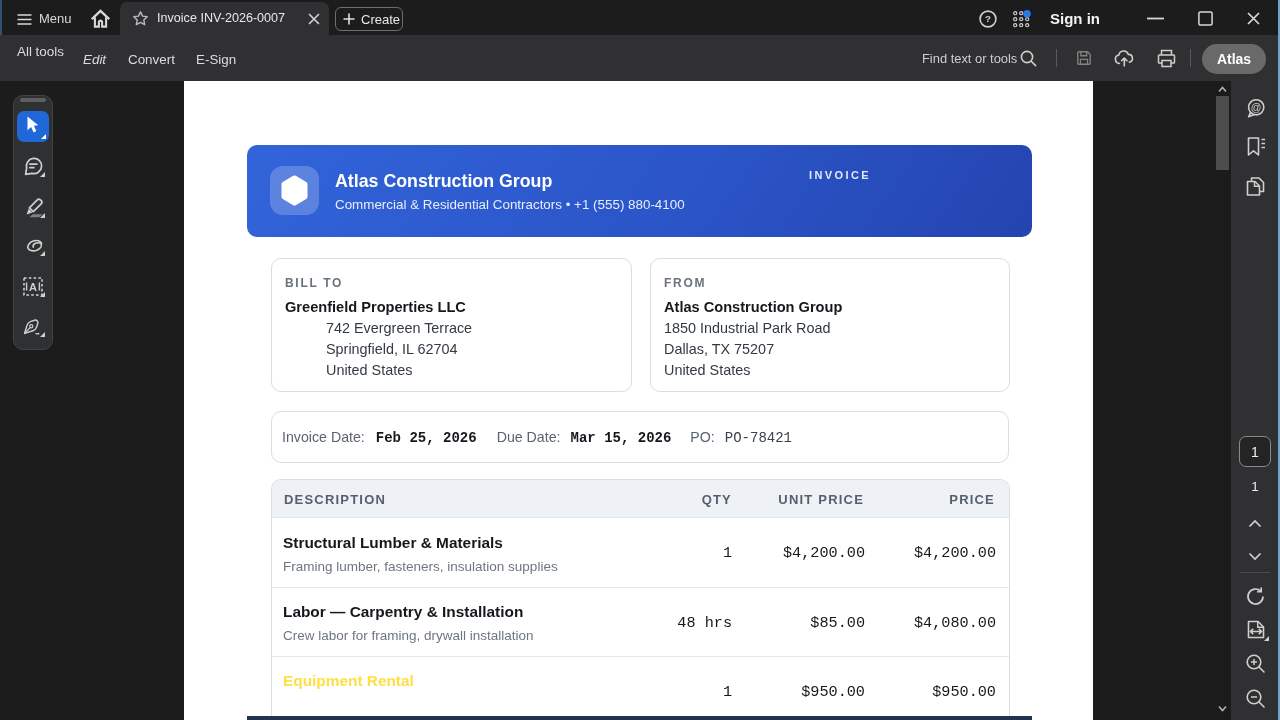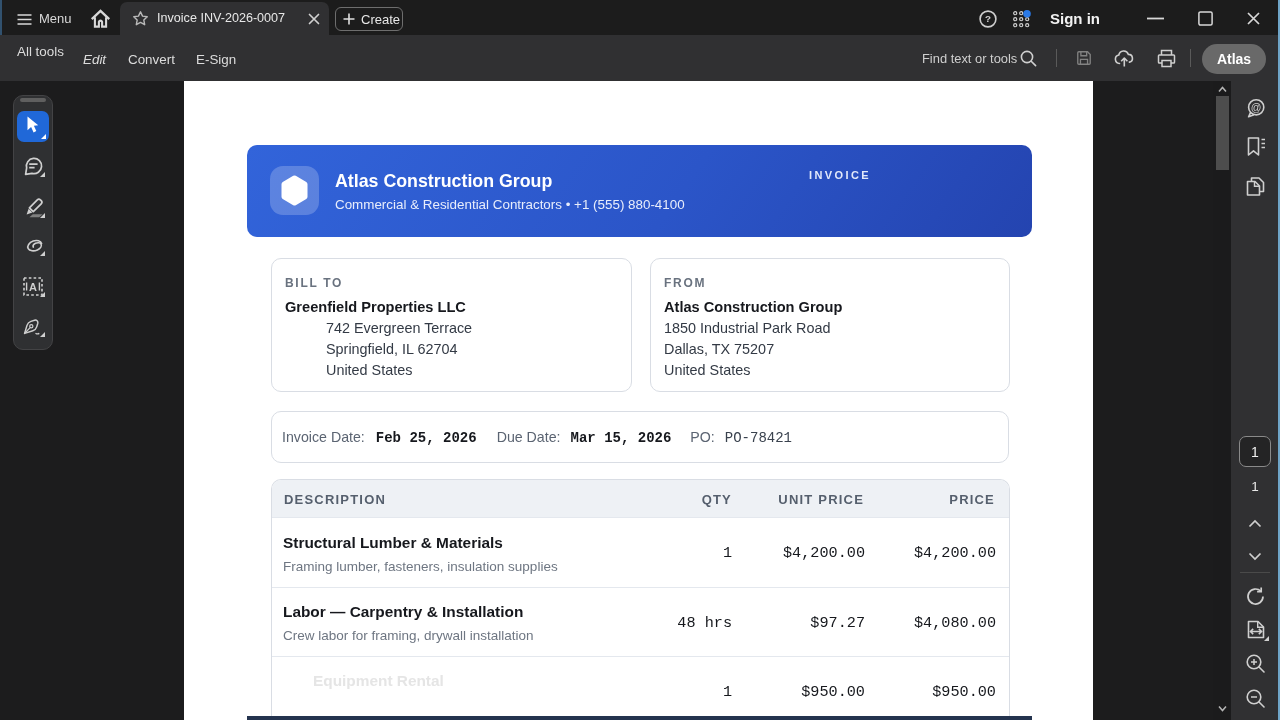--- a/index.html
+++ b/index.html
@@ -158,24 +158,24 @@
 
   <div class="abs" style="left:283px;top:559px;font-size:13.5px;color:#6e7682;">Framing lumber, fasteners, insulation supplies</div>
   <div class="abs" style="left:283px;top:534px;font-size:15.4px;font-weight:bold;color:#16181d;">Structural Lumber &amp; Materials</div>
   <div class="abs" style="left:632px;top:543.5px;width:100px;text-align:right;font-size:15.2px;color:#16181d;font-family:'Liberation Mono',monospace;">1</div>
   <div class="abs" style="left:765px;top:543.5px;width:100px;text-align:right;font-size:15.2px;color:#16181d;font-family:'Liberation Mono',monospace;">$4,200.00</div>
   <div class="abs" style="left:896px;top:543.5px;width:100px;text-align:right;font-size:15.2px;color:#16181d;font-family:'Liberation Mono',monospace;">$4,200.00</div>
 
   <div class="abs" style="left:283px;top:602.5px;font-size:15.4px;font-weight:bold;color:#16181d;">Labor — Carpentry &amp; Installation</div>
   <div class="abs" style="left:283px;top:628px;font-size:13.5px;color:#6e7682;">Crew labor for framing, drywall installation</div>
   <div class="abs" style="left:632px;top:613.5px;width:100px;text-align:right;font-size:15.2px;color:#16181d;font-family:'Liberation Mono',monospace;">48 hrs</div>
-  <div class="abs" style="left:765px;top:613.5px;width:100px;text-align:right;font-size:15.2px;color:#16181d;font-family:'Liberation Mono',monospace;">$97.27</div>
+  <div class="abs" style="left:765px;top:613.5px;width:100px;text-align:right;font-size:15.2px;color:#16181d;font-family:'Liberation Mono',monospace;">$85.00</div>
   <div class="abs" style="left:896px;top:613.5px;width:100px;text-align:right;font-size:15.2px;color:#16181d;font-family:'Liberation Mono',monospace;">$4,080.00</div>
 
-  <div class="abs" style="left:283px;top:672px;font-size:15.4px;font-weight:bold;color:#e5e5e5;margin-left:30px;">Equipment Rental</div>
+  <div class="abs" style="left:283px;top:672px;font-size:15.4px;font-weight:bold;color:#fde047;">Equipment Rental</div>
   <div class="abs" style="left:632px;top:683px;width:100px;text-align:right;font-size:15.2px;color:#16181d;font-family:'Liberation Mono',monospace;">1</div>
   <div class="abs" style="left:765px;top:683px;width:100px;text-align:right;font-size:15.2px;color:#16181d;font-family:'Liberation Mono',monospace;">$950.00</div>
   <div class="abs" style="left:896px;top:683px;width:100px;text-align:right;font-size:15.2px;color:#16181d;font-family:'Liberation Mono',monospace;">$950.00</div>
 
   <div class="abs" style="left:247px;top:716px;width:785px;height:4px;background:#24334e;"></div>
 
   <div class="abs" style="left:13px;top:95px;width:40px;height:255px;background:#2f3032;border:1px solid #434345;border-radius:10px;"></div>
   <div class="abs" style="left:20px;top:97.5px;width:26px;height:4px;background:#5f5f5f;border-radius:2px;"></div>
 
   <div class="abs" style="left:17px;top:111px;width:32px;height:31px;background:#2068d8;border-radius:7px;"></div>

